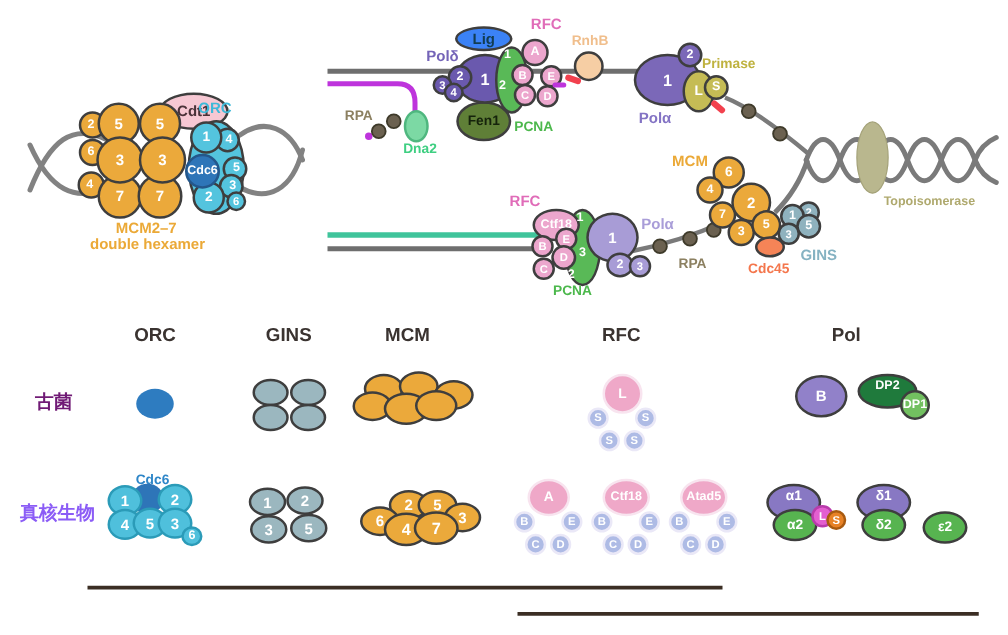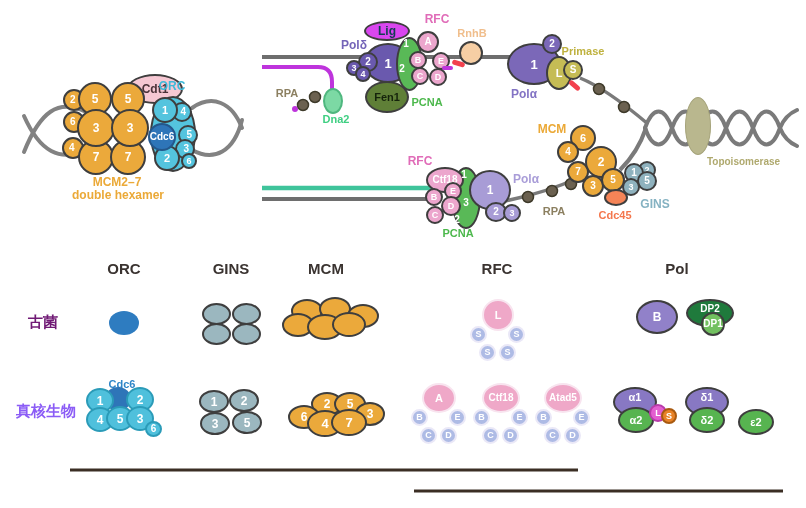--- a/index.html
+++ b/index.html
@@ -14,21 +14,21 @@
   
   .c-orange{background:#EBA93B}
   .c-cyan{background:#54C4DE}
   .c-cyant{background:#4FC0DC;border-color:#2B9BB8}
   .c-blue{background:#2E75B8;border-color:#24578B}
   .c-pink{background:#ECA6CD}
   .c-purple{background:#6A59AE}
   .c-lav{background:#A89CD6}
   .c-green{background:#59B957}
   .c-dgreen{background:#5F7F37}
-  .c-lig{background:#d946ef}
+  .c-lig{background:#3b82f6}
   .c-olive{background:#C5BC55}
   .c-peach{background:#F6CEA4}
   .c-mint{background:#7CD9A4;border-color:#4FB77F}
   .c-salmon{background:#F58457}
   .c-gins{background:#8FB2BE}
   .c-ginst{background:#9BB7BF}
   .c-peri{background:#AEBBE5;border-color:#EAE8F7}
   .c-pinkl{background:#EFA8C8;border-color:#F8E4EF}
   .c-topo{background:#B9B78E;border-color:#A5A37A}
   .c-dp2{background:#1F7A3C}
@@ -184,21 +184,21 @@
   <div class="bub c-orange" style="left:282px;top:313px;width:32px;height:24px"></div>
   <div class="bub c-orange" style="left:307px;top:314px;width:36px;height:26px"></div>
   <div class="bub c-orange" style="left:332px;top:312px;width:34px;height:25px"></div>
   <div class="bub c-pinkl" style="left:482px;top:299px;width:32px;height:32px;font-size:11px">L</div>
   <div class="bub c-peri" style="left:470px;top:326px;width:17px;height:17px;font-size:9px">S</div>
   <div class="bub c-peri" style="left:508px;top:326px;width:17px;height:17px;font-size:9px">S</div>
   <div class="bub c-peri" style="left:479px;top:344px;width:17px;height:17px;font-size:9px">S</div>
   <div class="bub c-peri" style="left:499px;top:344px;width:17px;height:17px;font-size:9px">S</div>
   <div class="bub" style="left:636px;top:300px;width:42px;height:34px;background:#9181C9;font-size:12px">B</div>
   <div class="bub c-dp2" style="left:686px;top:299px;width:48px;height:28px;align-items:flex-start;padding-top:3px;font-size:10px">DP2</div>
-  <div class="bub c-dp1" style="left:701px;top:312px;width:24px;height:24px;font-size:10px">DP1</div>
+  <div class="bub c-dp1" style="left:720px;top:312px;width:24px;height:24px;font-size:10px">DP1</div>
 
   <div class="lbl" style="left:98px;top:378px;width:48px;color:#2E86C8;font-size:11px">Cdc6</div>
   <div class="bub c-blue" style="left:105px;top:387px;width:26px;height:24px;border:none"></div>
   <div class="bub c-cyant" style="left:86px;top:388px;width:28px;height:25px;font-size:12px">1</div>
   <div class="bub c-cyant" style="left:126px;top:387px;width:28px;height:25px;font-size:12px">2</div>
   <div class="bub c-cyant" style="left:86px;top:407px;width:28px;height:25px;font-size:12px">4</div>
   <div class="bub c-cyant" style="left:106px;top:406px;width:28px;height:25px;font-size:12px">5</div>
   <div class="bub c-cyant" style="left:126px;top:406px;width:28px;height:25px;font-size:12px">3</div>
   <div class="bub c-cyant" style="left:145px;top:421px;width:17px;height:16px;font-size:10px">6</div>
 

